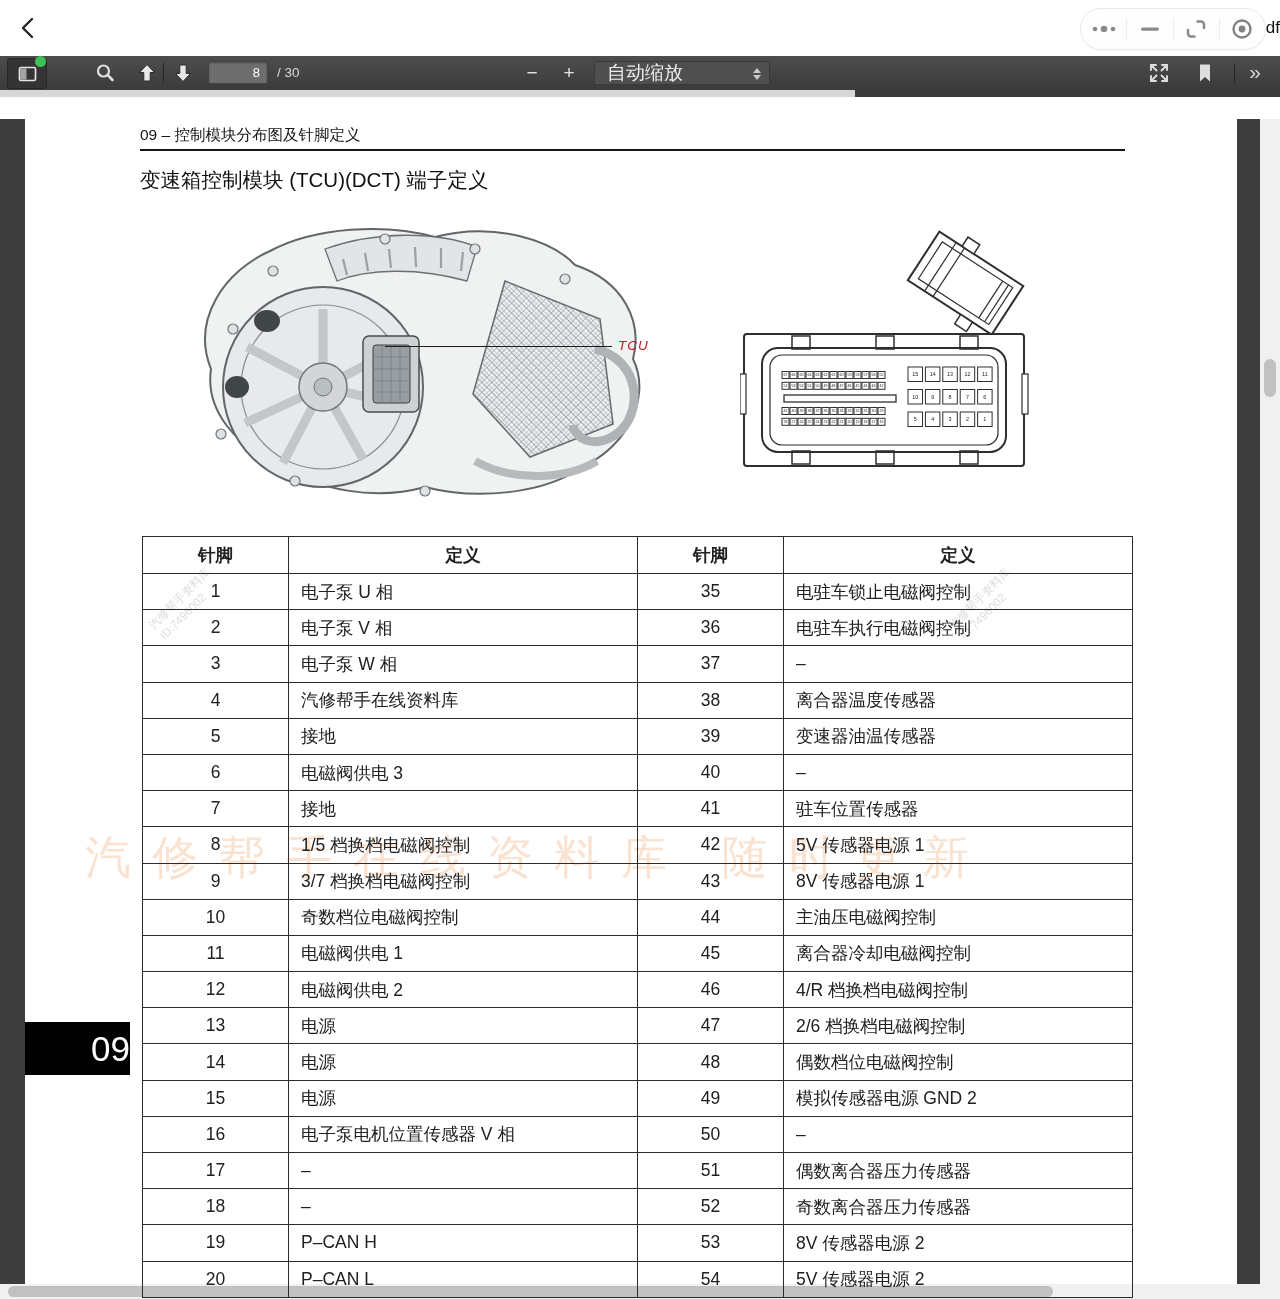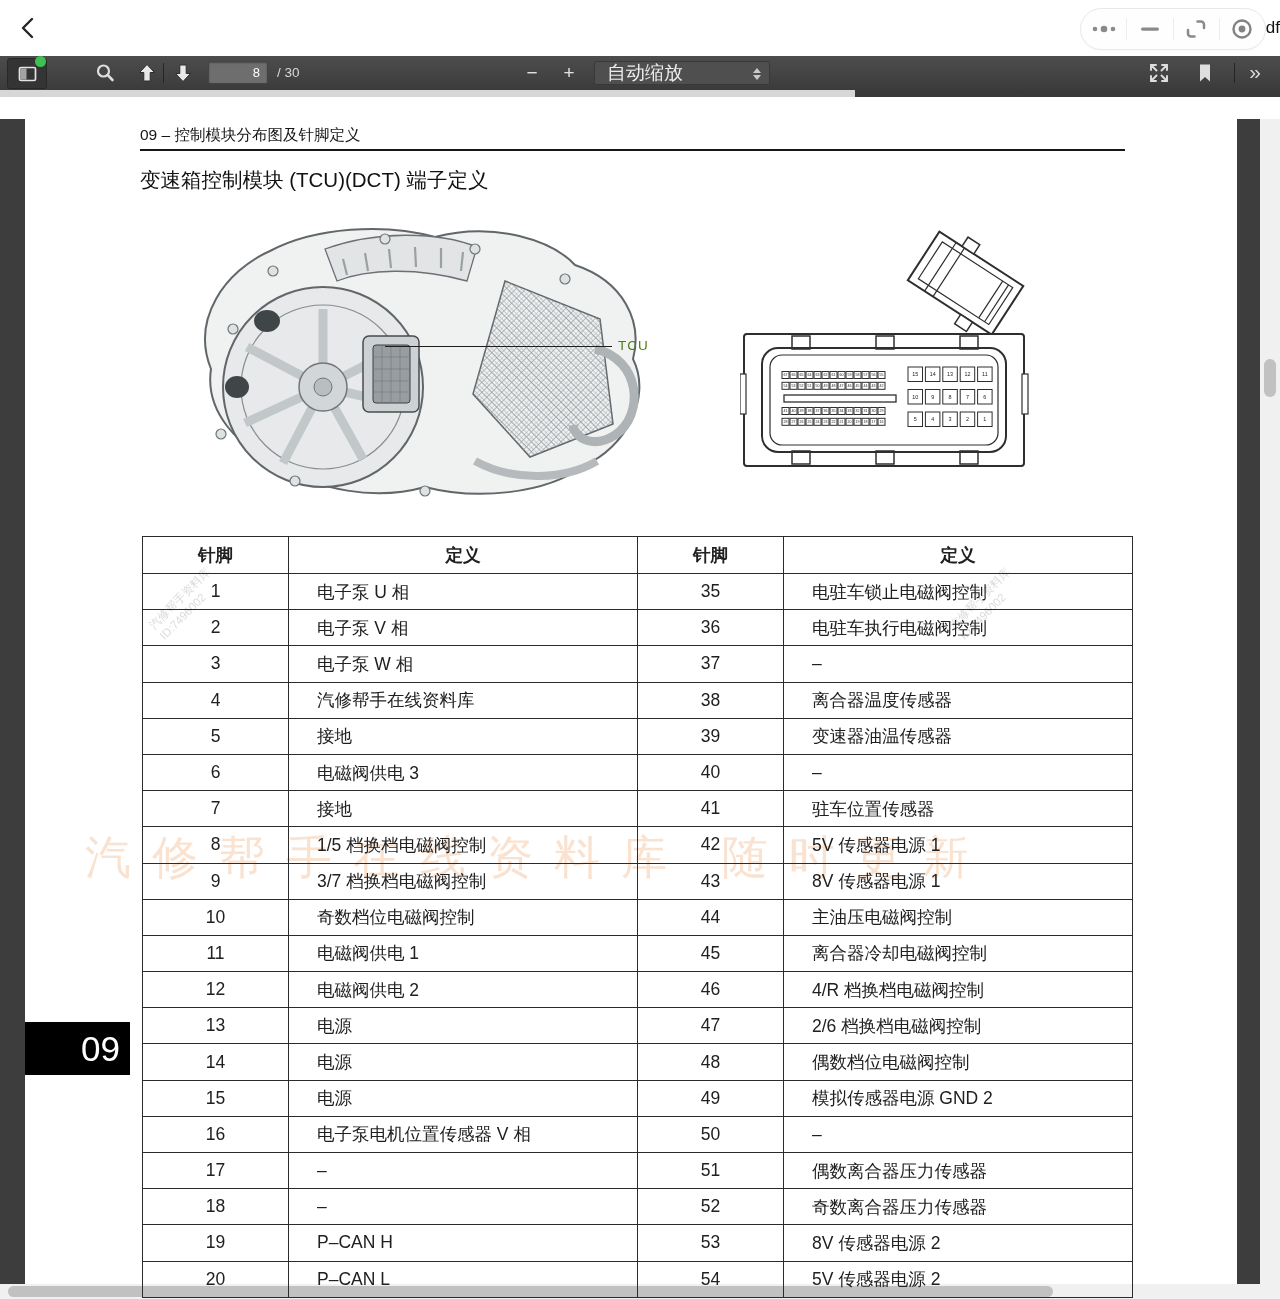--- a/index.html
+++ b/index.html
@@ -59,43 +59,43 @@
   .vscroll{position:absolute;right:0;top:0;width:20px;height:1187px;background:#f0f0f0;}
   .vthumb{position:absolute;left:4px;top:240px;width:12px;height:38px;border-radius:6px;background:#c1c1c1;cursor:pointer;}
   .hscroll{left:0;top:1284px;width:1280px;height:15px;background:#f0f0f0;}
   .hthumb{position:absolute;left:8px;top:2px;width:1045px;height:11px;border-radius:5.5px;background:#c1c1c1;cursor:pointer;}
 
   
   .doc-heading{left:115px;top:6px;font-size:15.5px;color:#161616;}
   .doc-rule{left:115px;top:30px;width:985px;height:2px;background:#161616;}
   .doc-title{left:115px;top:47px;font-size:20.5px;color:#111;}
   .tcu-line{left:360px;top:227px;width:227px;height:0;border-top:1.5px solid #1d1d1d;}
-  .tcu-label{left:593px;top:219px;font-size:13.5px;letter-spacing:1px;color:#4d7c0f;}
+  .tcu-label{left:593px;top:219px;font-size:13.5px;letter-spacing:1px;color:#b91c1c;font-style:italic;}
 
   
   .wm-small{font-size:11.5px;line-height:15px;color:rgba(70,70,70,0.20);
             transform:rotate(-45deg);white-space:nowrap;}
   .wm-big{white-space:nowrap;color:rgba(233,134,64,0.24);font-size:46px;z-index:1;}
   .wm-line1{left:60px;top:708px;letter-spacing:21px;}
   .wm-line2{left:60px;top:773px;letter-spacing:12px;}
 
   
   .pin-table{position:absolute;left:117px;top:417px;width:990px;border-collapse:collapse;
              table-layout:fixed;z-index:2;}
   .pin-table th,.pin-table td{border:1.5px solid #2b2b2b;font-weight:400;color:#202020;
              font-size:17.5px;overflow:hidden;white-space:nowrap;}
   .pin-table th{height:34px;font-weight:700;text-align:center;}
   .pin-table td{height:33.2px;}
   td.pin-cell{text-align:center;}
-  td.def-cell{text-align:left;padding-left:28px;}
+  td.def-cell{text-align:left;padding-left:12px;}
   .col-pin{width:146px;}
   .col-def{width:349px;}
 
   .chapter-tab{left:0;top:903px;width:105px;height:53px;background:#000;color:#fff;
-               font-size:35px;line-height:53px;text-align:right;padding-right:10px;
+               font-size:35px;line-height:53px;text-align:right;
                box-sizing:border-box;z-index:3;}
 
   svg{display:block;}
 </style>
 </head>
 <body>
 
 <div class="abs titlebar">
   <div class="abs doc-name">chunk.pdf</div>
   <div class="abs back-btn">

